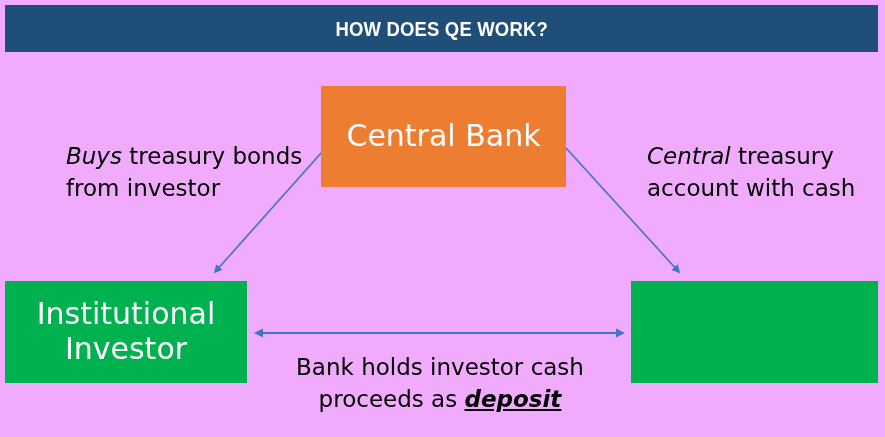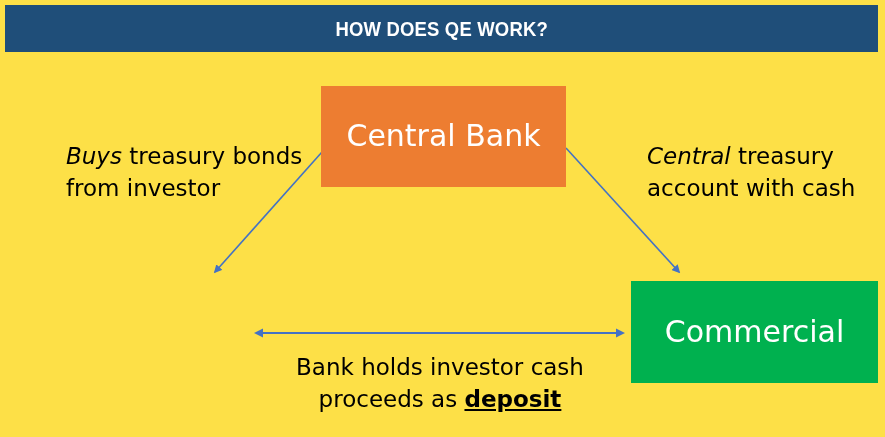--- a/index.html
+++ b/index.html
@@ -7,21 +7,21 @@
     padding: 0;
     background: #ffffff;
   }
   body {
     font-family: "Liberation Sans", sans-serif;
   }
   #canvas {
     position: relative;
     width: 885px;
     height: 437px;
-    background: #fde047;
+    background: #f0abfc;
     overflow: hidden;
   }
 
   
   #title-banner {
     position: absolute;
     left: 5px;
     top: 5px;
     width: 873px;
     height: 47px;
@@ -98,21 +98,21 @@
     width: 240px;
     text-align: left;
   }
   #label-bottom-flow {
     left: 265px;
     top: 352px;
     width: 350px;
     text-align: center;
   }
   .em-word { font-style: italic; margin-top: 17px; }
-  .strong-word { font-weight: bold; text-decoration: underline; }
+  .strong-word { font-weight: bold; text-decoration: underline; font-style: italic; }
 
   
   #arrow-layer {
     position: absolute;
     left: 0;
     top: 0;
     width: 885px;
     height: 437px;
     pointer-events: none;
   }
@@ -140,24 +140,30 @@
 
     <line x1="566" y1="148" x2="679" y2="272" stroke="#4472C4" stroke-width="1.6" marker-end="url(#head-end)"></line>
 
     <line x1="256" y1="333" x2="623" y2="333" stroke="#4472C4" stroke-width="1.8" marker-start="url(#head-start)" marker-end="url(#head-end)"></line>
   </svg>
 
   <div class="node-box" id="node-central-bank">
     <span>Central Bank</span>
   </div>
 
+  <div class="node-box" id="node-institutional-investor">
+    <span>
+      <span>Institutional</span><br>
+      <span>Investor</span>
+    </span>
+  </div>
 
   <div class="node-box" id="node-commercial-bank">
     <span>
-      <span>Commercial</span><br>
+      <br>
     </span>
   </div>
 
   <div class="annotation" id="label-left-flow">
     <span class="em-word">Buys</span><span> treasury bonds from investor</span>
   </div>
 
   <div class="annotation" id="label-right-flow">
     <span class="em-word">Central</span><span> treasury account with cash</span>
   </div>

